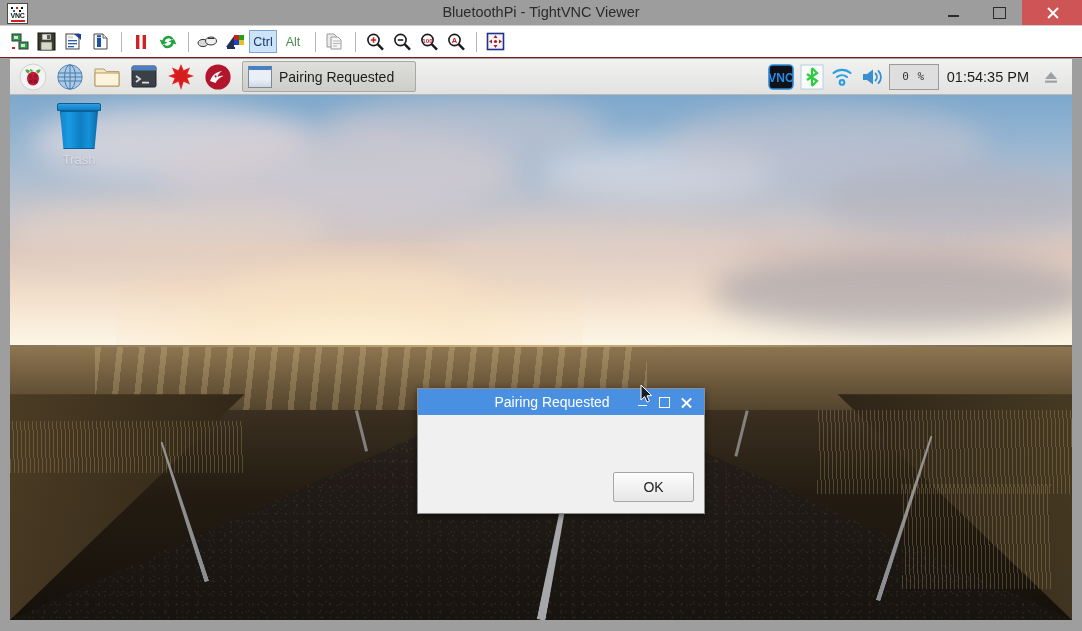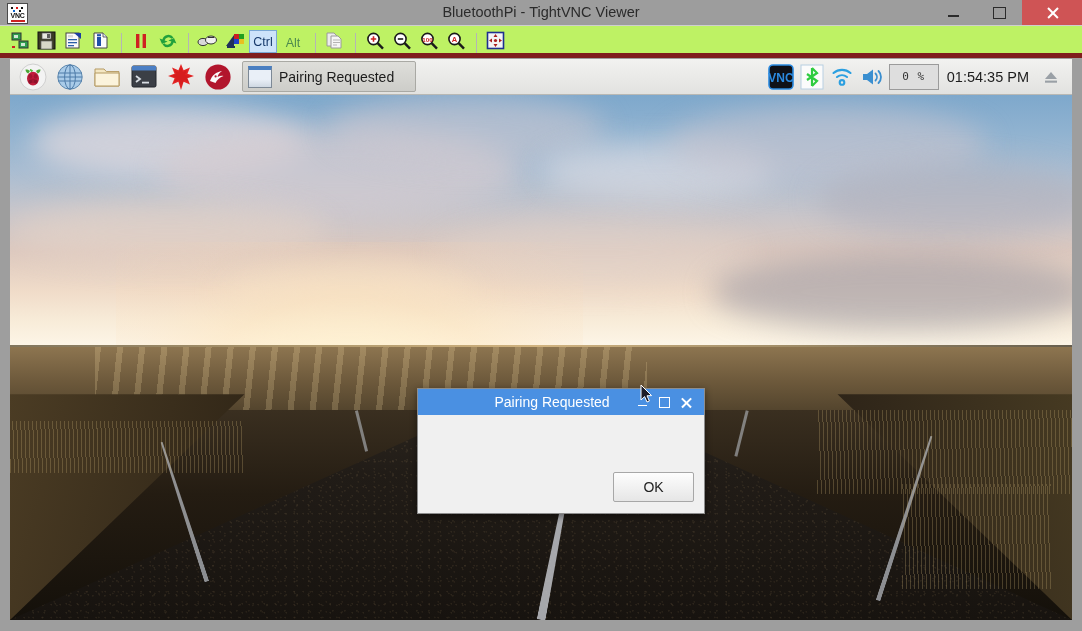--- a/index.html
+++ b/index.html
@@ -45,22 +45,22 @@
   .wb-max{width:11px;height:10px;border:1.6px solid #2b2b2b;}
   .wb-cl{position:relative;width:13px;height:13px;}
   .wb-cl:before,.wb-cl:after{
     content:"";position:absolute;left:0;top:6px;width:14px;height:1.8px;background:#fff;
   }
   .wb-cl:before{transform:rotate(45deg);} .wb-cl:after{transform:rotate(-45deg);}
 
   
   .vnctoolbar{
     position:absolute;left:0;top:25px;width:1082px;height:33px;
-    background:#bef264;border-top:1px solid #cfcfcf;border-bottom:5px solid #7f1d1d;
-    display:flex;align-items:flex-end;padding-left:7px;box-sizing:border-box;
+    background:#ffffff;border-top:1px solid #cfcfcf;border-bottom:1px solid #7f1d1d;
+    display:flex;align-items:center;padding-left:7px;box-sizing:border-box;
   }
   .tbtn{
     width:25px;height:25px;margin-right:2px;position:relative;
     display:flex;align-items:center;justify-content:center;flex:none;
   }
   .tsep{width:1px;height:20px;background:#b5b5b5;margin:0 6px;flex:none;}
   .ctrl-key{
     width:26px;height:21px;border:1px solid #7aa7d4;background:#cde3fa;
     font-size:12.5px;color:#16396b;display:flex;align-items:center;justify-content:center;
     flex:none;margin-right:3px;
@@ -436,20 +436,25 @@
     <div class="edge-far-r"></div>
     <div class="dash-far"></div>
     <div class="dash-far2"></div>
     <div class="lane center"></div>
     <div class="edge-l"></div>
     <div class="edge-r"></div>
     <div class="grass" style="left:0;top:62%;width:22%;height:10%;"></div>
     <div class="grass" style="right:0;top:60%;width:24%;height:16%;"></div>
     <div class="grass" style="right:2%;top:74%;width:14%;height:20%;"></div>
 
+    <div class="trash-wrap">
+      <div class="trash-lid"></div>
+      <div class="trash-body"></div>
+      <div class="trash-label">Trash</div>
+    </div>
 
     <div class="dialog">
       <div class="dlg-title">
         <div class="dlg-title-text">Pairing Requested</div>
         <div class="dlg-btns">
           <div class="dlg-b">
               <div class="dlg-min"></div>
             </div>
           <div class="dlg-b">
               <div class="dlg-max"></div>

